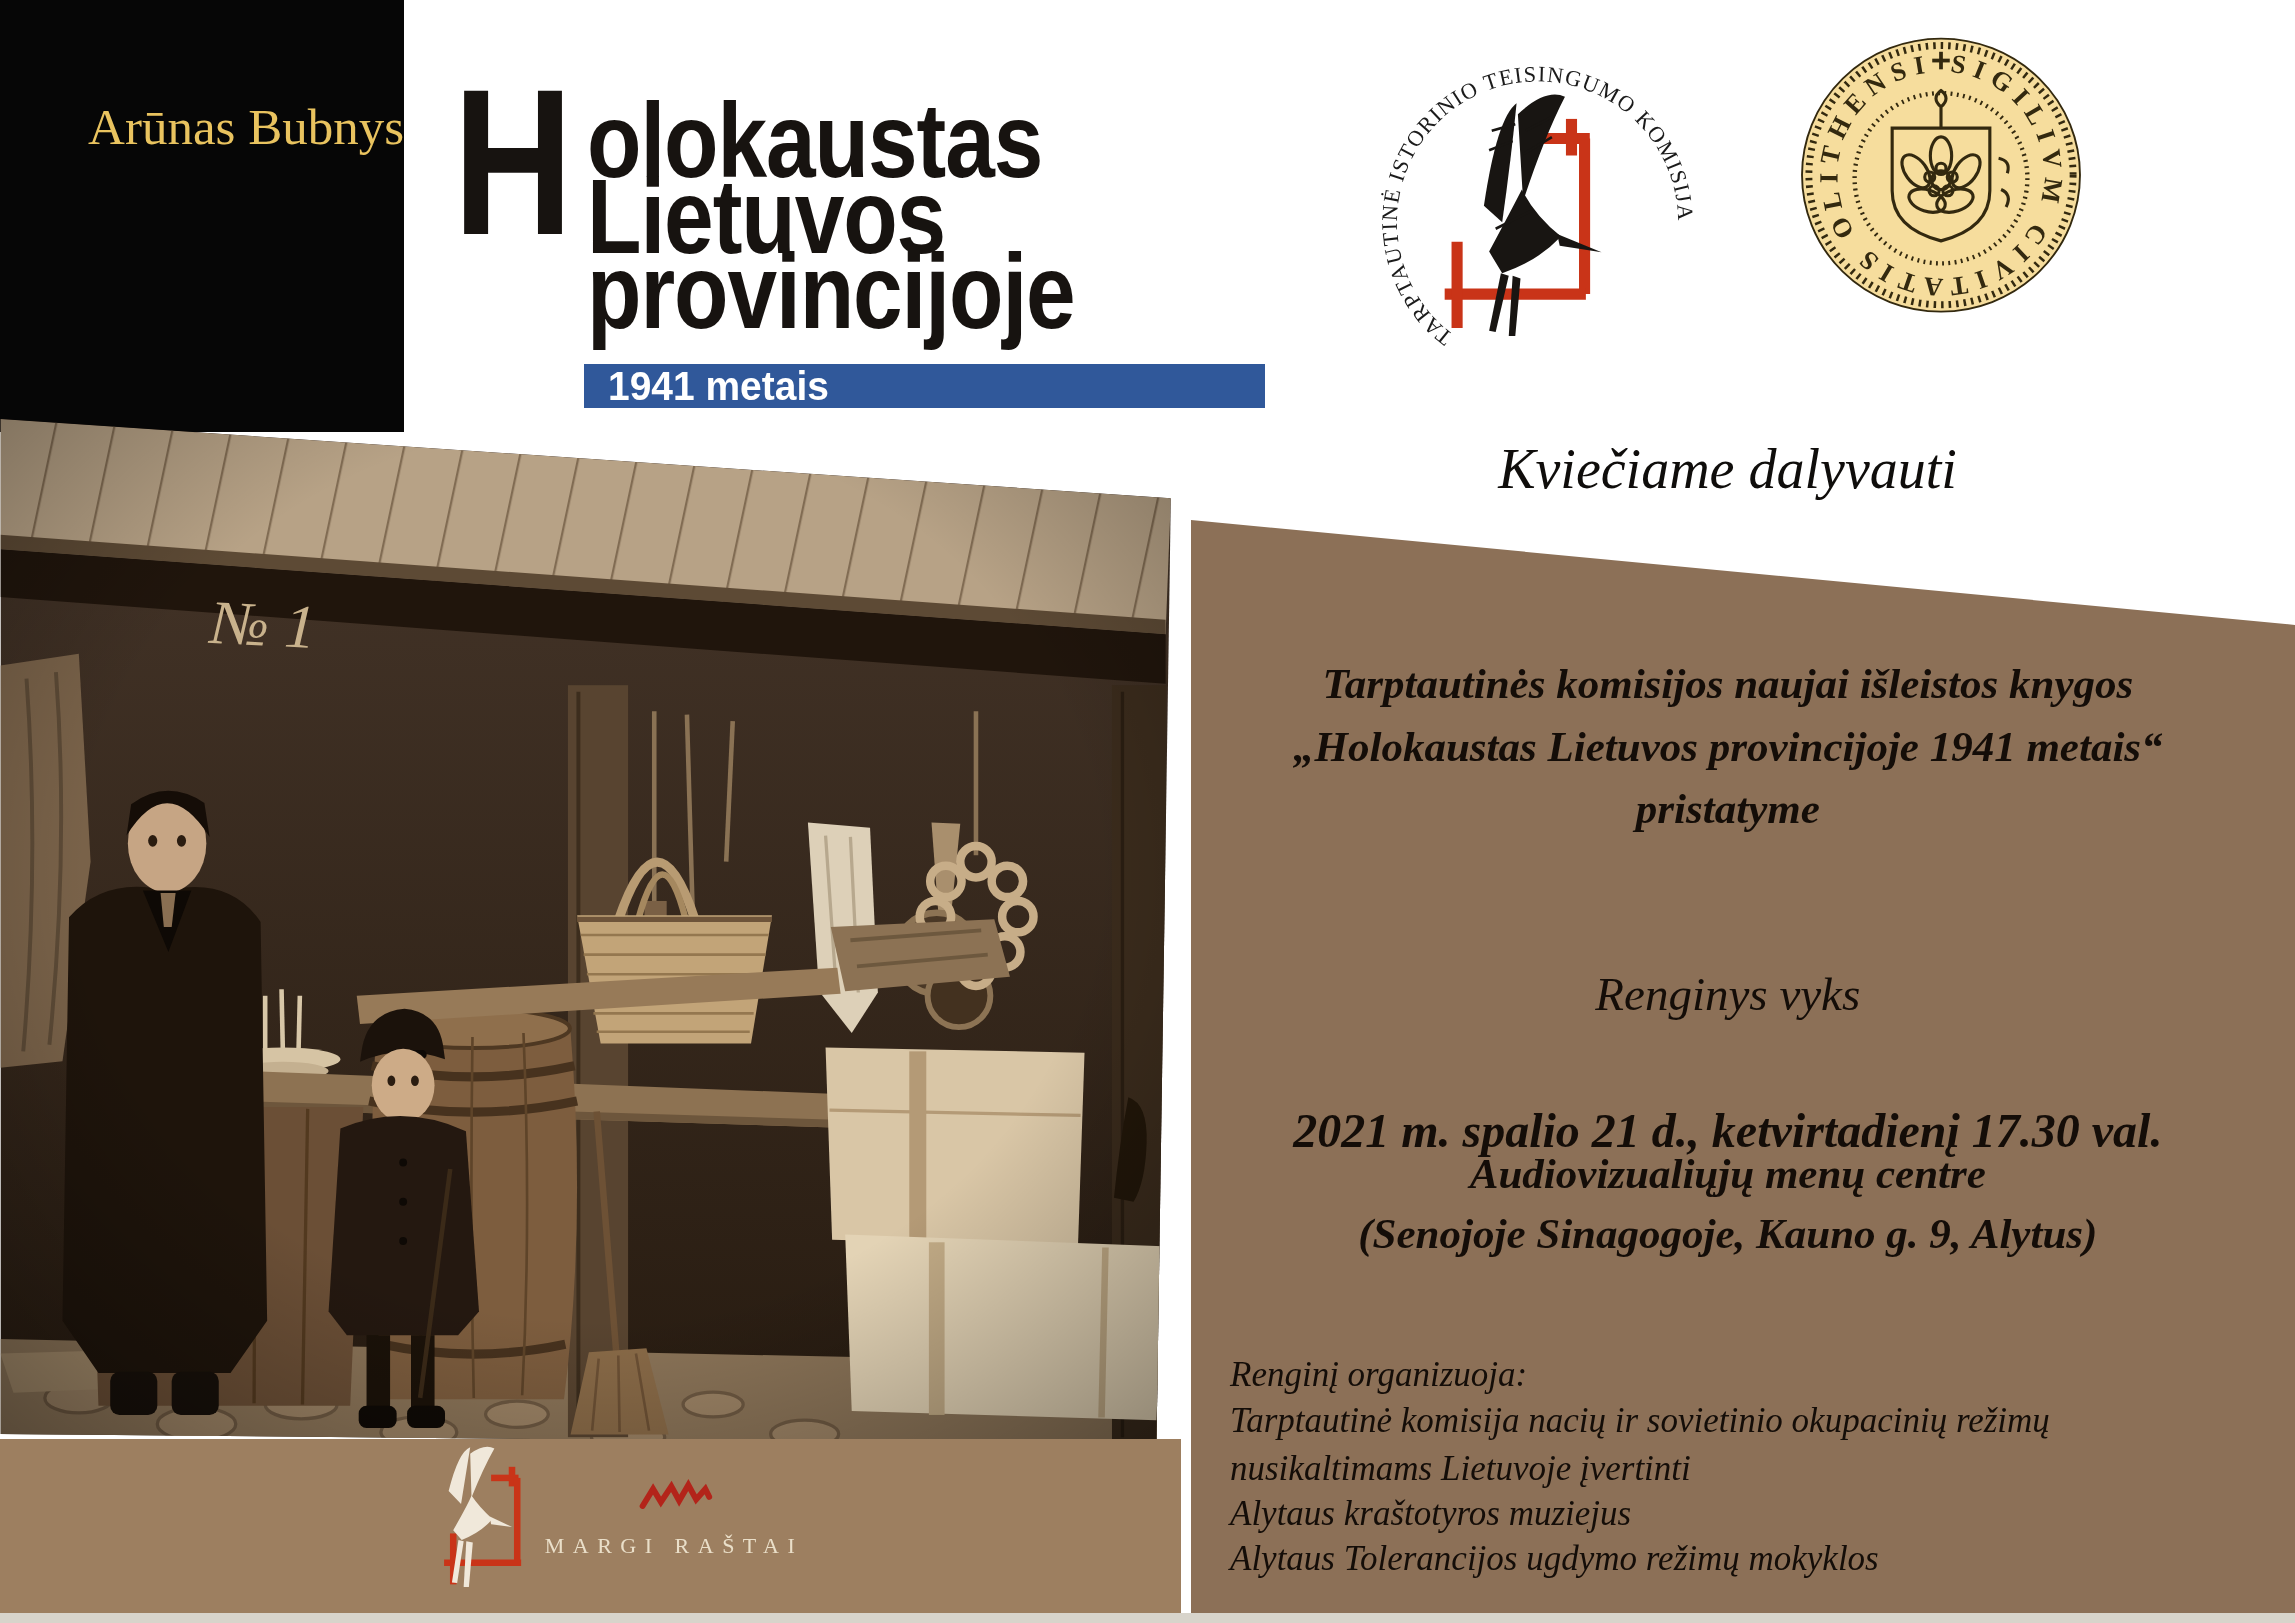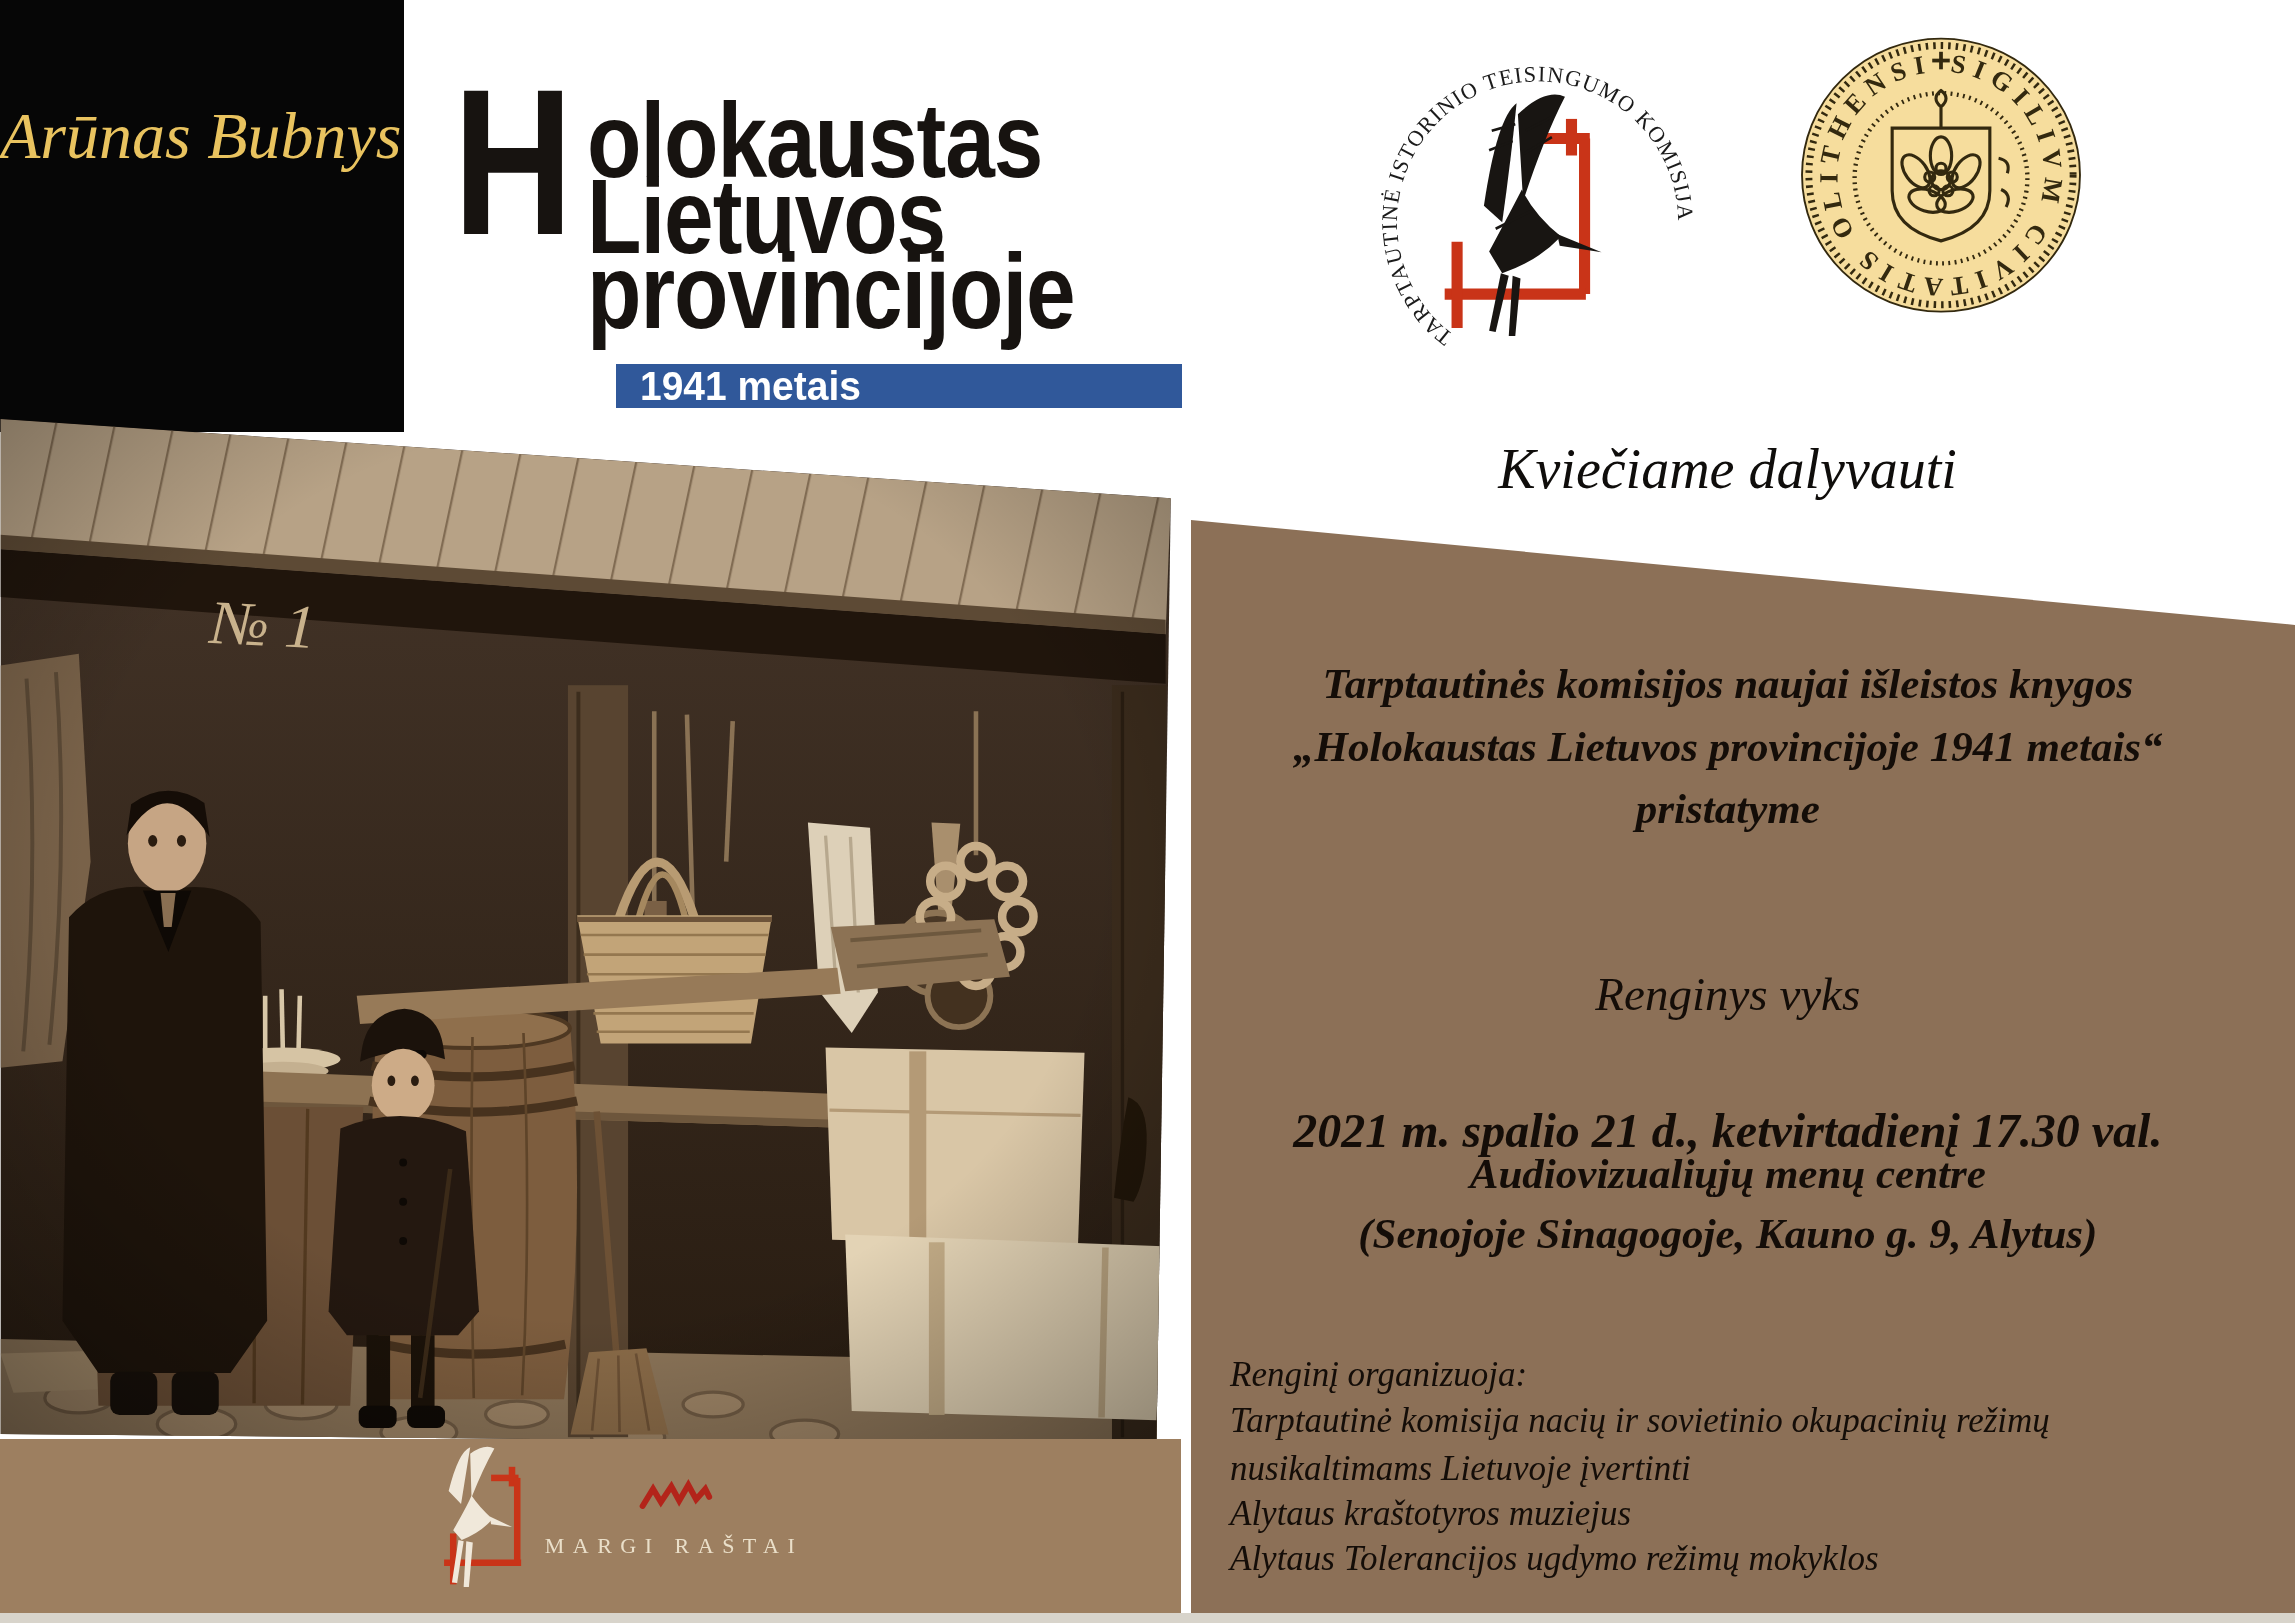--- a/index.html
+++ b/index.html
@@ -1,30 +1,30 @@
 <!DOCTYPE html>
 <html style="font-size:10.5px"><head>
 <meta charset="utf-8">
 <style>
   html,body{margin:0;padding:0;background:#ffffff;}
   .poster{position:relative;width:2295px;height:1623px;background:#ffffff;overflow:hidden;
           font-family:"Liberation Serif",serif;}
 
   
   .author-box{position:absolute;left:0;top:0;width:404px;height:432px;background:#060606;}
-  .author-name{position:absolute;left:0;top:98px;width:100%;text-align:left;
-               font-style:italic;font-size:66px;color:#e9c35f;white-space:nowrap;}
+  .author-name{position:absolute;left:0;top:98px;width:100%;text-align:right;
+               font-size:51px;color:#e9c35f;white-space:nowrap;}
   .title-initial{position:absolute;left:453px;top:58px;font-family:"Liberation Sans",sans-serif;
                  font-weight:bold;font-size:208px;line-height:1;color:#171310;
                  transform:scaleX(.8);transform-origin:left top;}
   .t-line{position:absolute;left:587px;font-family:"Liberation Sans",sans-serif;font-weight:bold;
           font-size:105px;line-height:1;color:#171310;letter-spacing:-1.3px;white-space:nowrap;
           transform:scaleX(.85);transform-origin:left top;}
   .t1{top:88px;} .t2{top:164px;} .t3{top:239px;}
-  .year-bar{position:absolute;left:584px;top:364px;width:566px;height:44px;background:#30589a;margin-left:32px;}
+  .year-bar{position:absolute;left:584px;top:364px;width:681px;height:44px;background:#30589a;}
   .year-bar span{position:absolute;left:23.6px;top:0;line-height:44px;color:#ffffff;
                  font-family:"Liberation Sans",sans-serif;font-weight:bold;font-size:41px;
                  transform:scaleX(.95);transform-origin:left center;white-space:nowrap;}
   .photo{position:absolute;left:0;top:404px;width:1181px;height:1041px;}
   .tan-strip{position:absolute;left:0;top:1439px;width:1181px;height:175px;background:#9d7f60;}
   .publisher-logo{position:absolute;left:393px;top:3.3px;width:366px;height:160px;}
   .publisher-name{position:absolute;left:419px;top:94px;width:510px;text-align:center;
                   color:#eadfc9;font-size:22px;letter-spacing:8.5px;white-space:nowrap;}
 
   

